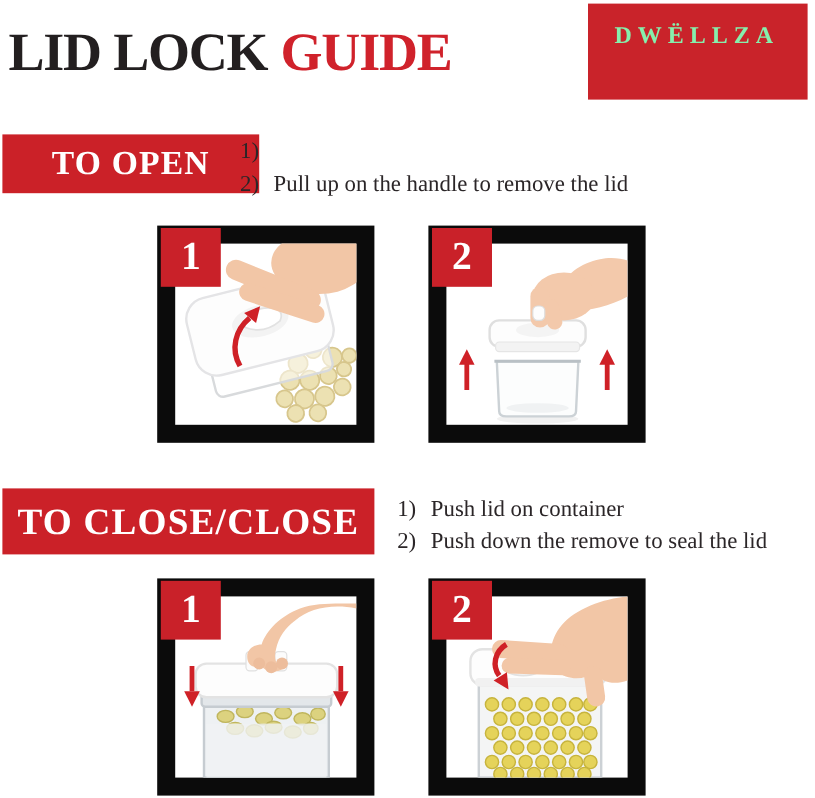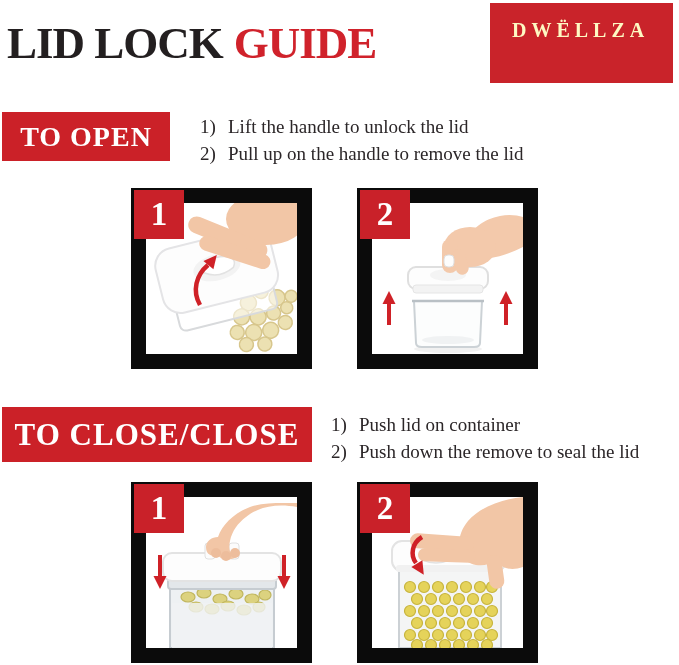--- a/index.html
+++ b/index.html
@@ -8,31 +8,31 @@
     font-family:Liberation Serif, serif;color:#231f20;padding-left:44px;
   }
   
   .title{
     position:absolute;left:7px;top:21px;font-size:45px;font-weight:bold;
     letter-spacing:-1px;white-space:nowrap;line-height:45px;color:#231f20;
   }
   .title .red{color:#d0222b;margin-left:11px;}
   .brand{
     position:absolute;left:490px;top:3px;width:183px;height:80px;background:#c9232a;
-    color:#fef9c3;box-sizing:border-box;padding:14px 8px 0 22px;
+    color:#86efac;box-sizing:border-box;padding:14px 8px 0 22px;
   }
   .brand-line{font-size:20px;font-weight:bold;letter-spacing:5px;line-height:27px;white-space:nowrap;}
   .brand-line2{display:flex;align-items:center;}
   .brand-rule{height:3px;background:#ffffff;width:24px;margin-left:3px;margin-top:2px;flex:none;}
   
   .section-label{
     position:absolute;background:#cb2128;color:#ffffff;font-weight:bold;
     display:flex;align-items:center;justify-content:center;letter-spacing:1px;white-space:nowrap;
   }
-  .label-open{left:2px;top:112px;width:168px;height:49px;font-size:28px;}
+  .label-open{left:2px;top:112px;width:214px;height:49px;font-size:28px;}
   .label-close{left:2px;top:407px;width:310px;height:55px;font-size:31px;}
   .steps{position:absolute;font-size:19px;color:#2b2628;}
   .steps-open{left:200px;top:113px;}
   .steps-close{left:331px;top:411px;}
   .step{display:flex;line-height:27px;white-space:nowrap;}
   .step-num{width:28px;flex:none;}
   
   .panel{
     position:absolute;width:181px;height:181px;box-sizing:border-box;
     border:15px solid #0b0b0b;background:#ffffff;
@@ -58,21 +58,20 @@
   </div>
 
   <div class="brand">
     <div class="brand-line">DWËLLZA</div>
   </div>
 
   <div class="section-label label-open">TO OPEN</div>
   <div class="steps steps-open">
     <div class="step">
       <span class="step-num">1)</span>
-      <span>Lift the handle to unlock the lid</span>
     </div>
     <div class="step">
       <span class="step-num">2)</span>
       <span>Pull up on the handle to remove the lid</span>
     </div>
   </div>
 
   <div class="panel p-open-1">
     <div class="badge">1</div>
     <svg viewBox="0 0 151 151">

